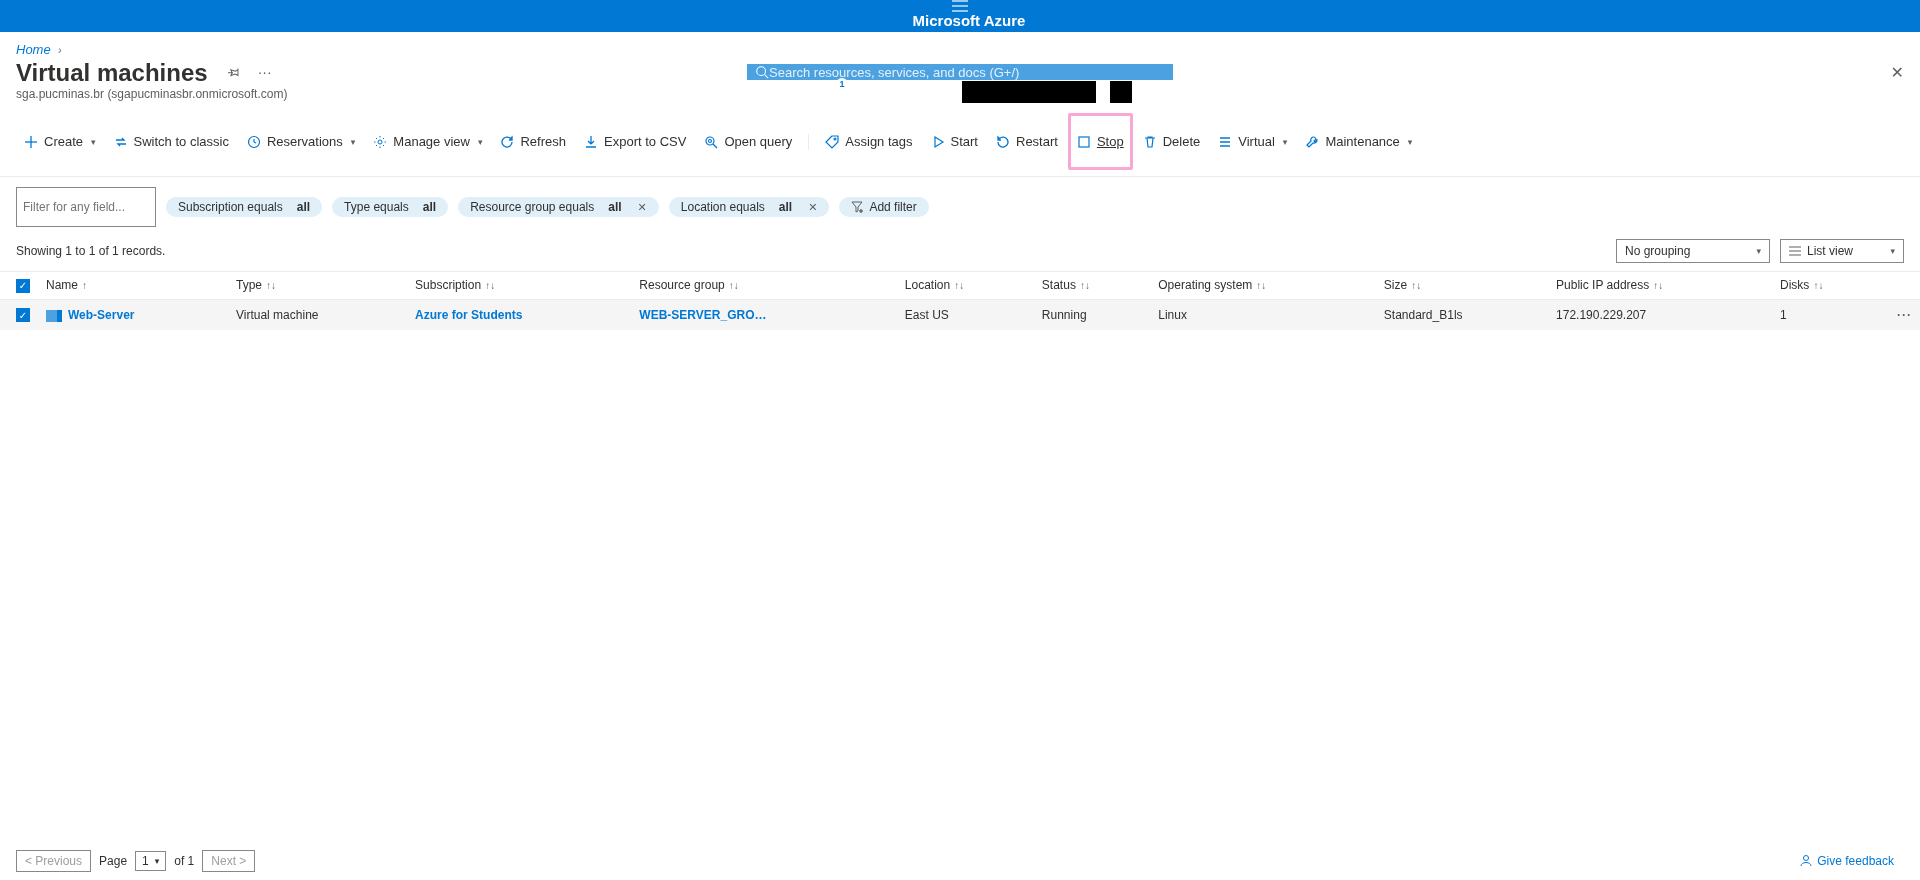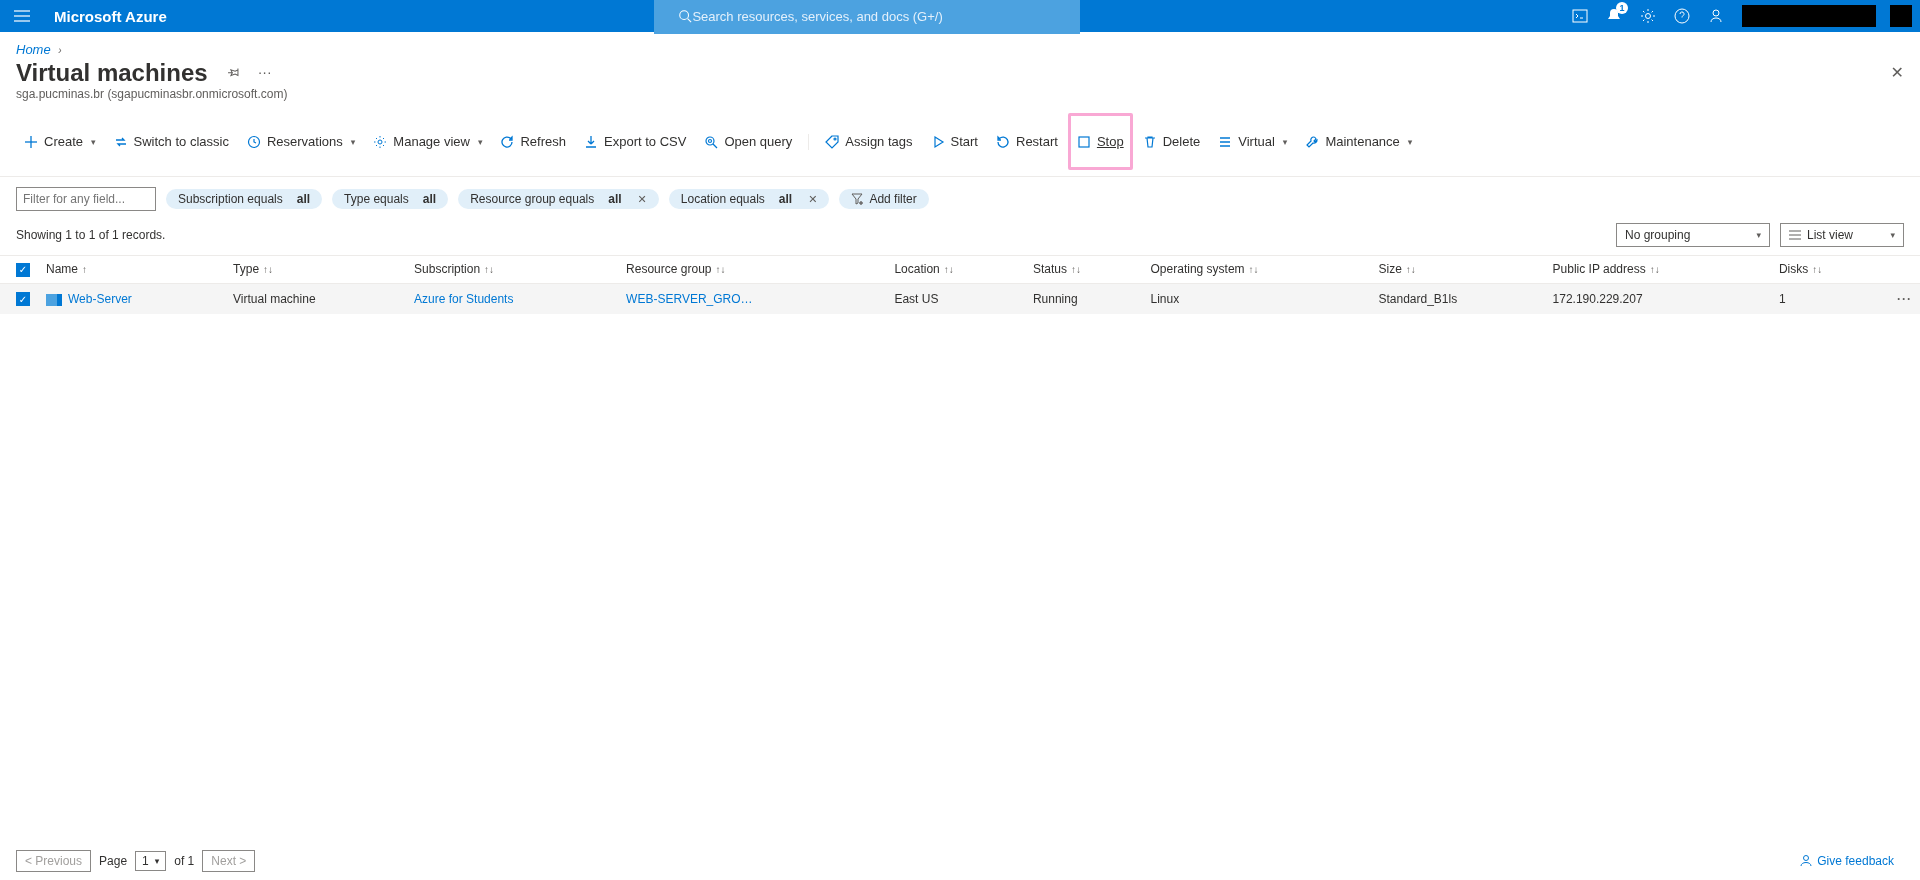--- a/index.html
+++ b/index.html
@@ -1,23 +1,23 @@
 <!DOCTYPE html>
 <html><head>
 <meta charset="utf-8">
 <style>
 * { box-sizing: border-box; margin: 0; padding: 0; font-family: "Segoe UI", Arial, sans-serif; }
 body { font-size: 13px; color: #323130; background: #fff; overflow: hidden; }
 
 
-.topbar { background: #0078d4; height: 32px; display: flex; align-items: center; color: #fff; padding: 0 8px; }
+.topbar { background: #0078d4; height: 32px; display: flex; align-items: center; color: #fff; padding: 0 8px; flex-direction: column; }
 .hamburger { width: 28px; height: 28px; display: flex; align-items: center; justify-content: center; cursor: pointer; }
 .brand { font-size: 15px; font-weight: 600; margin-left: 18px; }
 .searchbox-wrap { flex: 1; display: flex; justify-content: center; }
-.searchbox { width: 426px; height: 36px; background: #4ca2e0; border: none; display: flex; align-items: center; padding: 0 24px; color: #fff; }
+.searchbox { width: 426px; height: 16px; background: #4ca2e0; border: none; display: flex; align-items: center; padding: 0 8px; color: #fff; margin-top: 35px; }
 .searchbox input { flex: 1; background: transparent; border: none; color: #fff; font-size: 13px; outline: none; }
 .searchbox input::placeholder { color: #e3f0fb; }
 .topbar-right { display: flex; align-items: center; gap: 10px; }
 .top-icon { width: 24px; height: 24px; display:flex; align-items:center; justify-content:center; cursor:pointer; position:relative;}
 .bell-badge { position:absolute; top:-2px; right:-2px; background:#fff; color:#0078d4; border-radius:50%; width:12px; height:12px; font-size:9px; display:flex; align-items:center; justify-content:center; font-weight:600;}
 .blackbox { width:134px; height:22px; background:#000; margin-left:4px;}
 .blackbox-sm { width:22px; height:22px; background:#000; margin-left:4px;}
 
 
 .breadcrumb { padding: 10px 16px 0 16px; font-size: 13px; font-style: italic; }
@@ -34,40 +34,40 @@
 
 .cmdbar { display:flex; align-items:center; gap: 2px; padding: 6px 16px; border-bottom: 1px solid #edebe9; flex-wrap:wrap;}
 .cmd { display:flex; align-items:center; gap:6px; padding: 4px 8px; cursor:pointer; font-size: 13px; color:#323130; border-radius:2px;}
 .cmd svg, .cmd .ic { width:14px; height:14px; color:#0078d4; flex-shrink:0;}
 .cmd .chev { color:#605e5c; font-size:9px; margin-left:2px;}
 .cmd-sep { width:1px; height:16px; background:#edebe9; margin: 0 6px;}
 .cmd.highlight { border: 3px solid #f9a8d4; padding: 18px 6px; text-decoration: underline; }
 
 
 .filterrow { display:flex; align-items:center; gap:10px; padding: 10px 16px 6px 16px;}
-.filter-input { width:140px; height:24px; border:1px solid #8a8886; padding:0 6px; font-size:12px; color:#605e5c;}
+.filter-input { width:140px; height:40px; border:1px solid #8a8886; padding:0 6px; font-size:12px; color:#605e5c;}
 .pill { background:#e1eff9; border-radius:12px; padding:3px 12px; font-size:12px; color:#323130; display:flex; align-items:center; gap:14px;}
 .pill b { font-weight:600;}
 .pill .x { font-size:11px; color:#605e5c; cursor:pointer; margin-left:2px;}
 .add-filter { display:flex; align-items:center; gap:6px; font-size:12px; cursor:pointer; background:#e1eff9; border-radius:12px; padding:3px 12px;}
 
 .recordsrow { display:flex; align-items:center; justify-content:space-between; padding: 6px 16px 8px 16px; font-size:12px;}
 .rec-right { display:flex; gap:10px;}
 .dd { border:1px solid #8a8886; height:24px; padding:0 8px; display:flex; align-items:center; gap:8px; font-size:12px; cursor:pointer; min-width:154px; justify-content:space-between;}
 .dd .chev{font-size:9px; color:#605e5c;}
 
 
 .tbl { width:100%; border-collapse:collapse;}
 .tbl th { text-align:left; font-weight:400; font-size:12px; padding:6px 8px; border-top:1px solid #edebe9; border-bottom:1px solid #edebe9; color:#323130;}
 .tbl td { font-size:12px; padding:8px 8px; background:#f5f5f5;}
 .sort-ic { color:#605e5c; font-size:10px; margin-left:4px;}
 .chk { width:14px; height:14px; background:#0078d4; display:inline-flex; align-items:center; justify-content:center; color:#fff; font-size:10px; cursor:pointer;}
 .vm-ic { width:16px; height:12px; background:#4ca2e0; display:inline-block; margin-right:6px; vertical-align:middle; position:relative;}
 .vm-ic::after{content:""; position:absolute; right:0; top:0; bottom:0; width:5px; background:#0078d4;}
-.link { color:#0078d4; cursor:pointer;}
+.link { color:#0078d4; cursor:pointer;font-weight:bold;}
 .row-dots { text-align:right; padding-right:16px; color:#605e5c; cursor:pointer; letter-spacing:1px; font-weight:700;}
 
 
 .footer { position:fixed; bottom:8px; left:0; right:10px; display:flex; align-items:center; justify-content:space-between; padding: 0 16px; font-size:12px;}
 .pager { display:flex; align-items:center; gap:8px;}
 .pager .btn { border:1px solid #8a8886; padding:3px 8px; color:#a19f9d; background:#fff; cursor:default;}
 .pager .pagebox { border:1px solid #8a8886; padding:2px 6px; display:flex; align-items:center; gap:6px;}
 .feedback { color:#0078d4; display:flex; align-items:center; gap:4px; cursor:pointer;}
 
 svg { display:block; }

